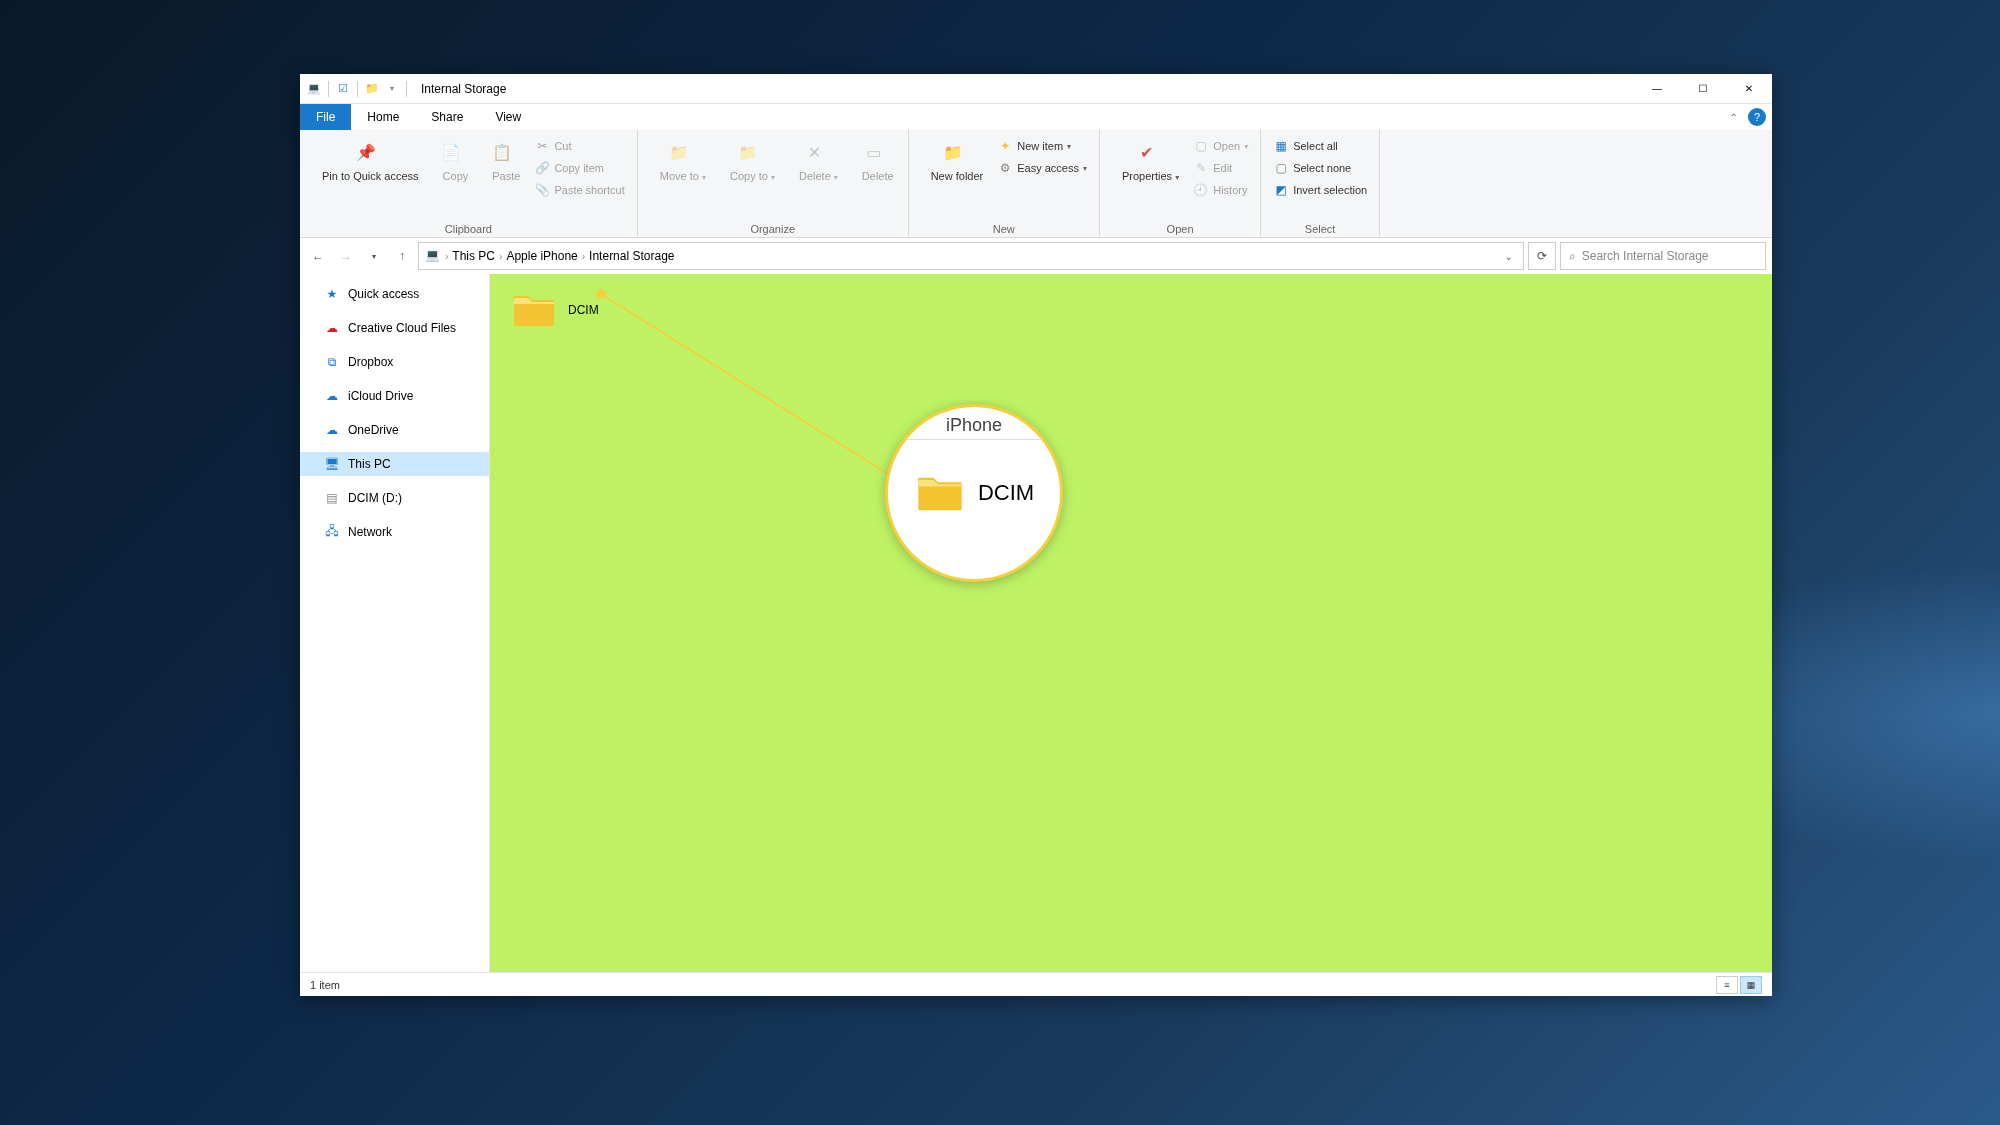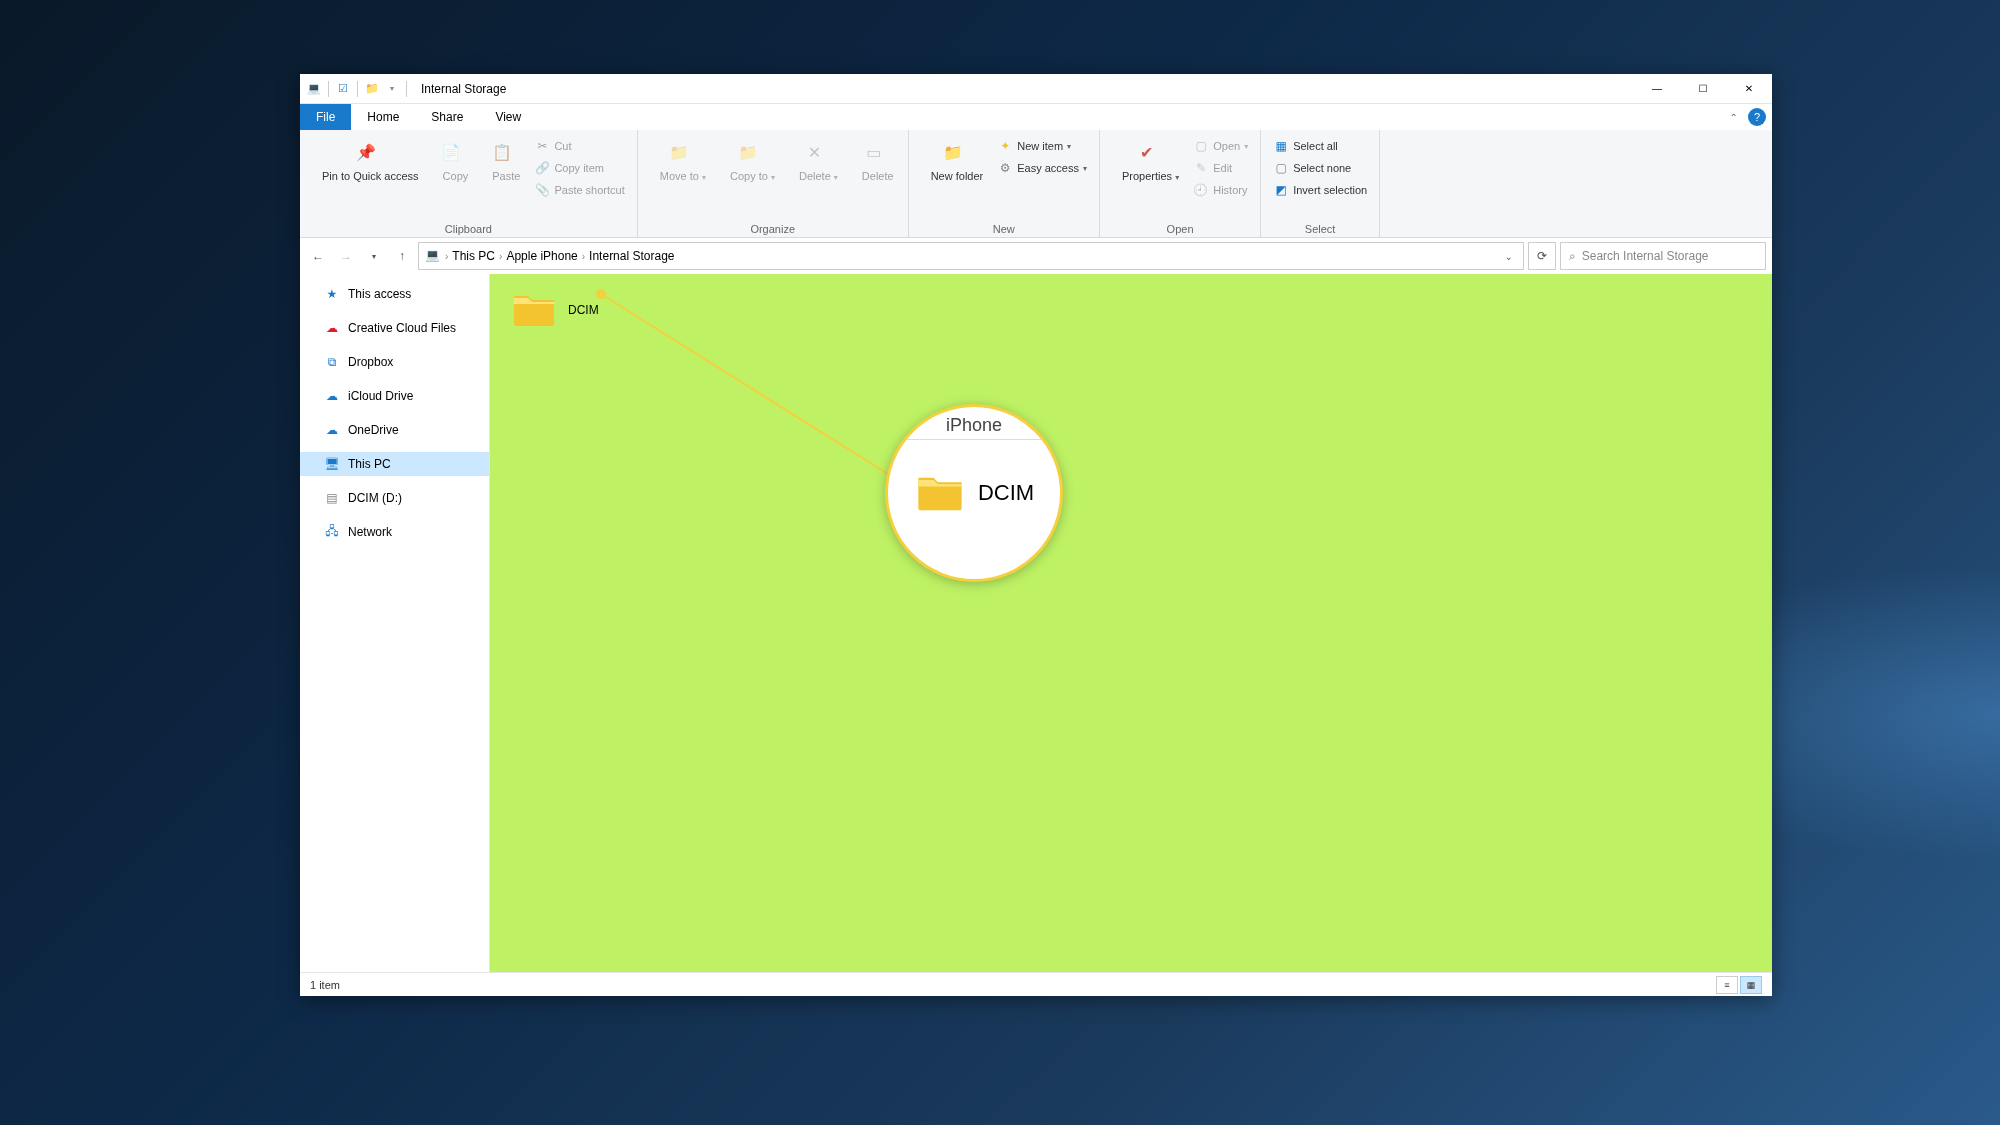--- a/index.html
+++ b/index.html
@@ -273,21 +273,21 @@
     <div class="search">
       <span class="search-icon">⌕</span>
       <input type="text" placeholder="Search Internal Storage" style="">
     </div>
   </div>
 
   <div class="body">
     <div class="sidebar">
       <div class="side-item">
           <span class="side-icon c-blue">★</span>
-          <span>This access</span>
+          <span>Quick access</span>
         </div>
       <div class="side-sep"></div>
       <div class="side-item">
           <span class="side-icon" style="color:#da1f26;">☁</span>
           <span>Creative Cloud Files</span>
         </div>
       <div class="side-sep"></div>
       <div class="side-item">
           <span class="side-icon c-blue">⧉</span>
           <span>Dropbox</span>

